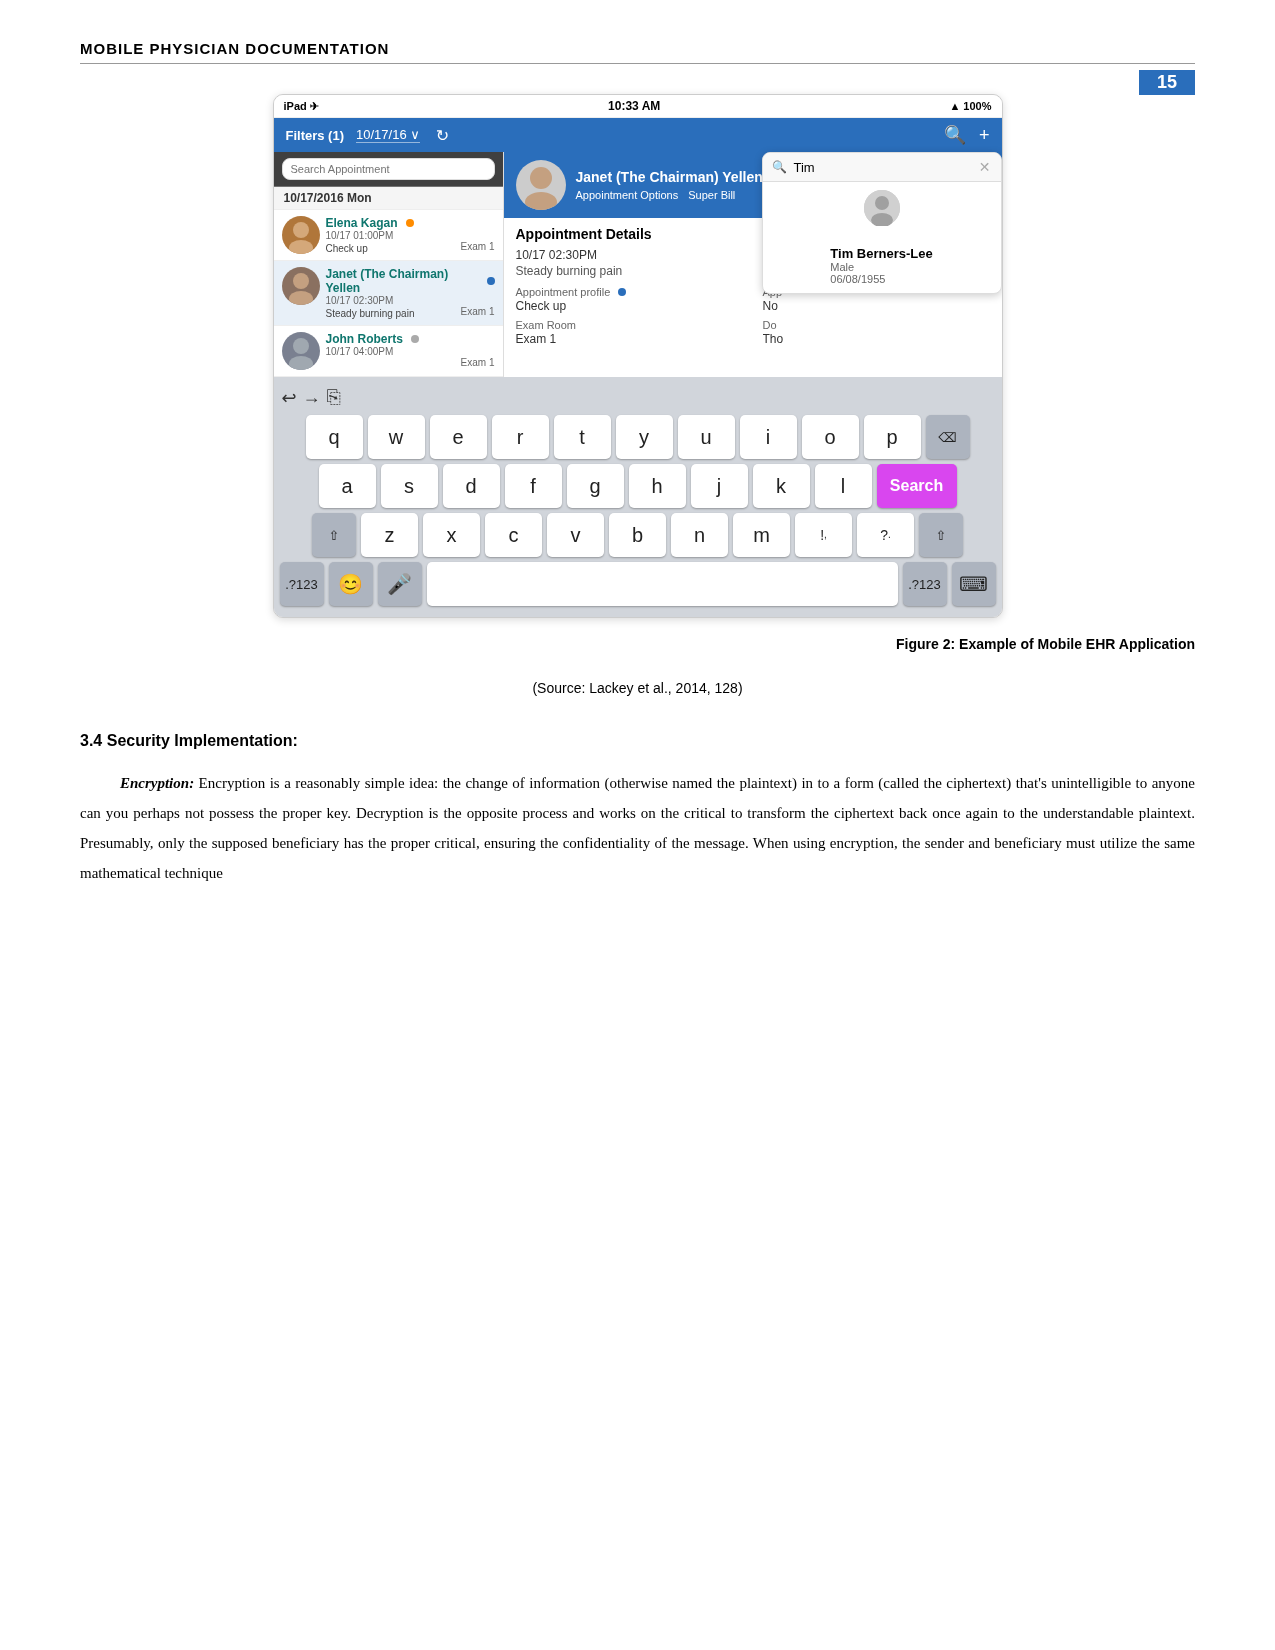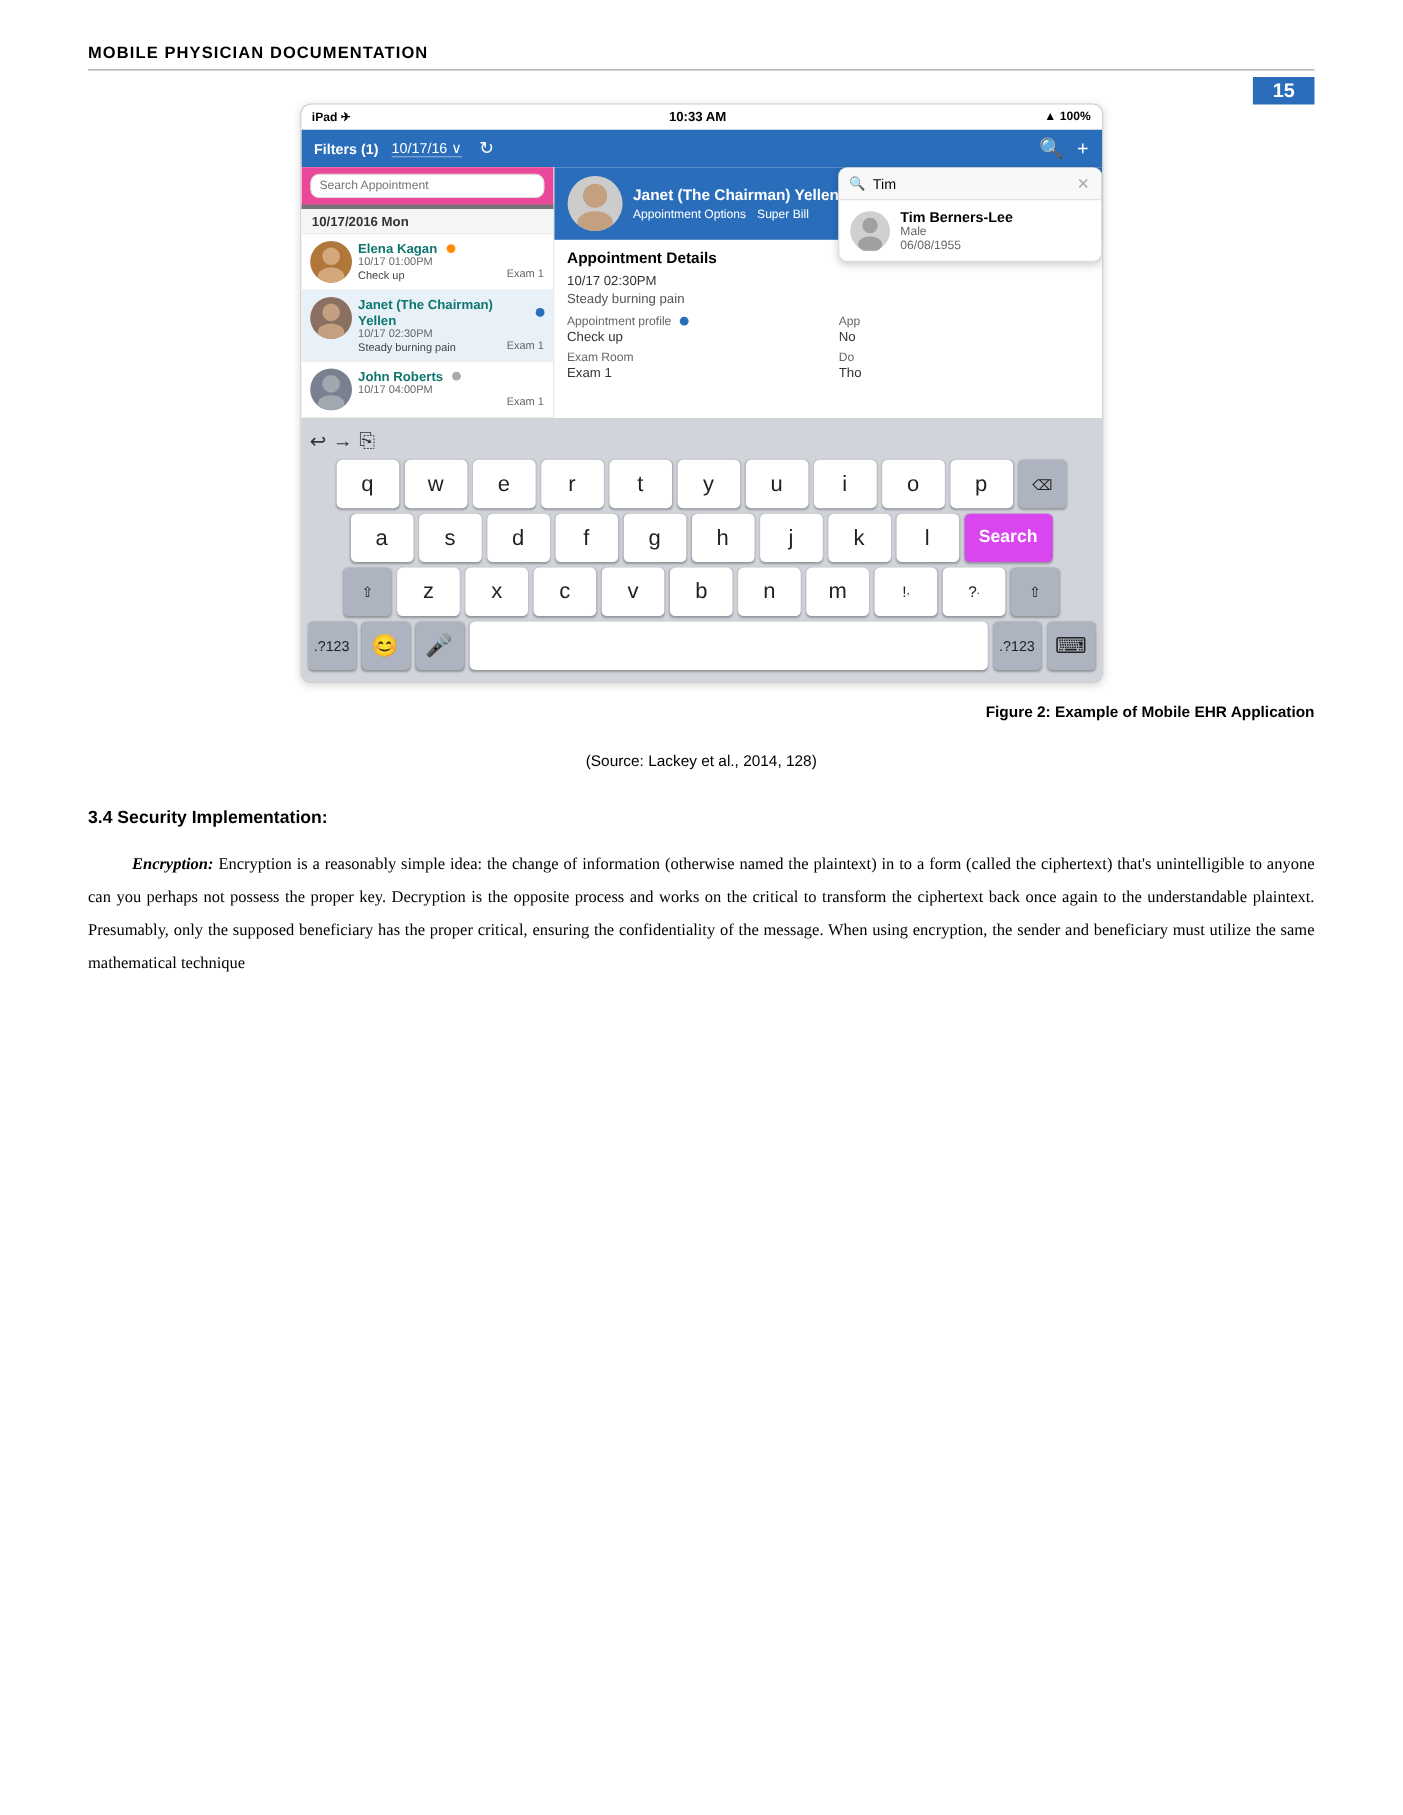--- a/index.html
+++ b/index.html
@@ -88,22 +88,22 @@
 
     
     .appointments-panel {
       width: 230px;
       background: #fff;
       border-right: 1px solid #ddd;
       flex-shrink: 0;
     }
     .search-bar {
       padding: 6px 8px;
-      background: #ec4899;
-      border-bottom: 4px solid #737373;
+      background: #404040;
+      border-bottom: 1px solid #737373;
     }
     .search-bar input {
       width: 100%;
       padding: 4px 8px;
       border-radius: 8px;
       border: 1px solid #ddd;
       font-size: 11px;
       background: #fff;
       color: #999;
     }
@@ -219,22 +219,23 @@
     .search-overlay-input input {
       flex: 1;
       border: none;
       background: transparent;
       font-size: 13px;
       outline: none;
     }
     .search-result {
       display: flex;
       align-items: center;
-      gap: 10px;
+      gap: 20px;
       padding: 8px 10px;
+      flex-direction: column;
     }
     .result-avatar {
       width: 36px; height: 36px; border-radius: 50%;
       background: #ccc;
       flex-shrink: 0;
     }
     .result-name { font-size: 13px; font-weight: 600; }
     .result-info { font-size: 11px; color: #666; }
 
     

